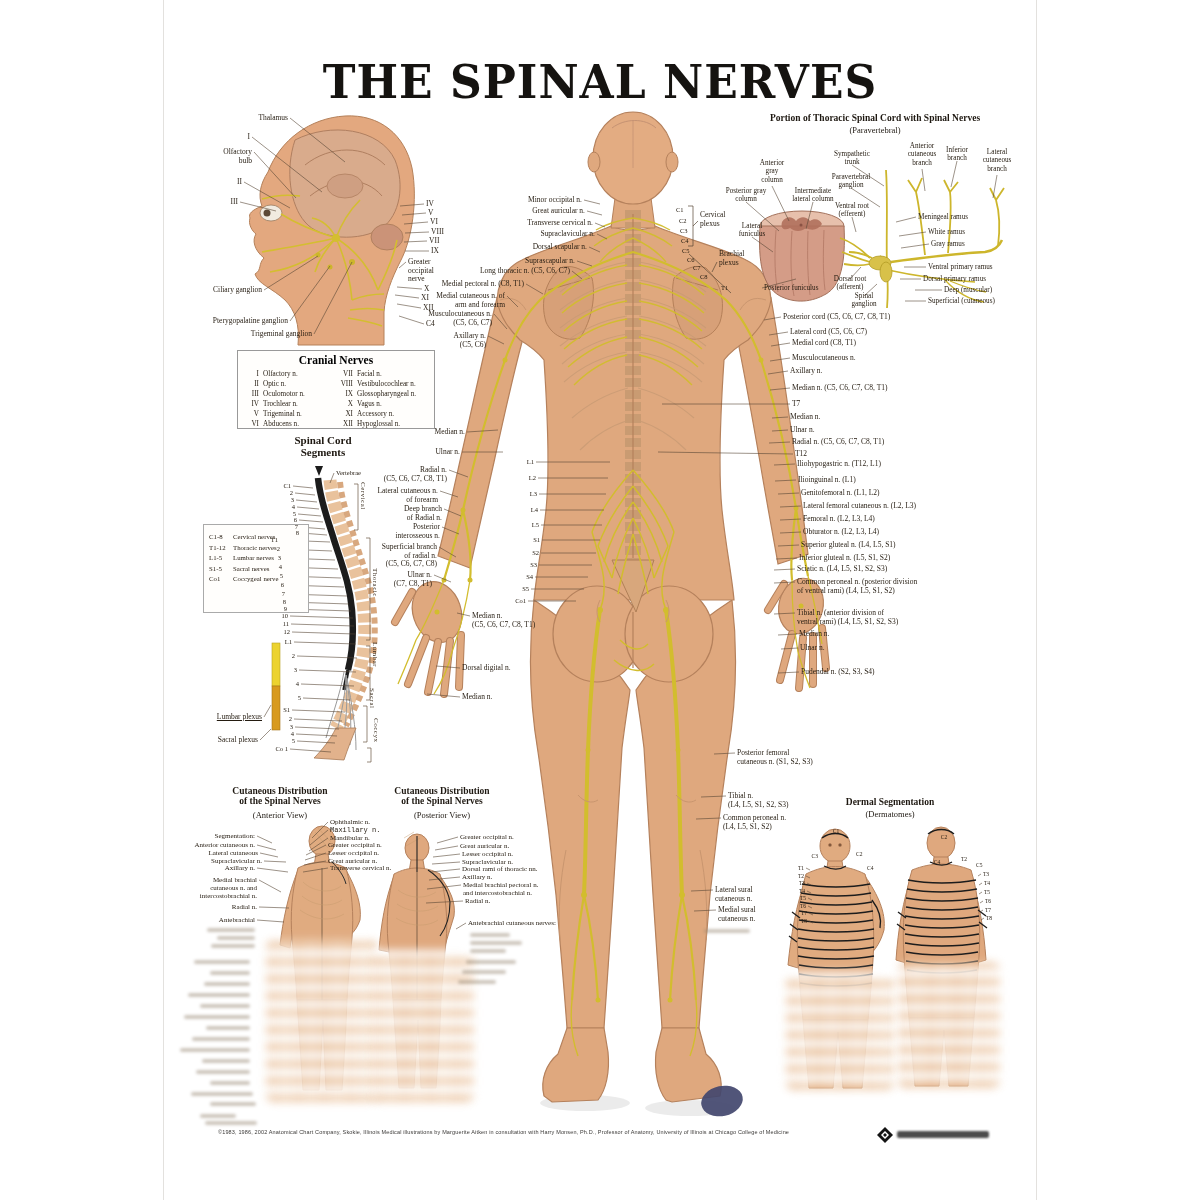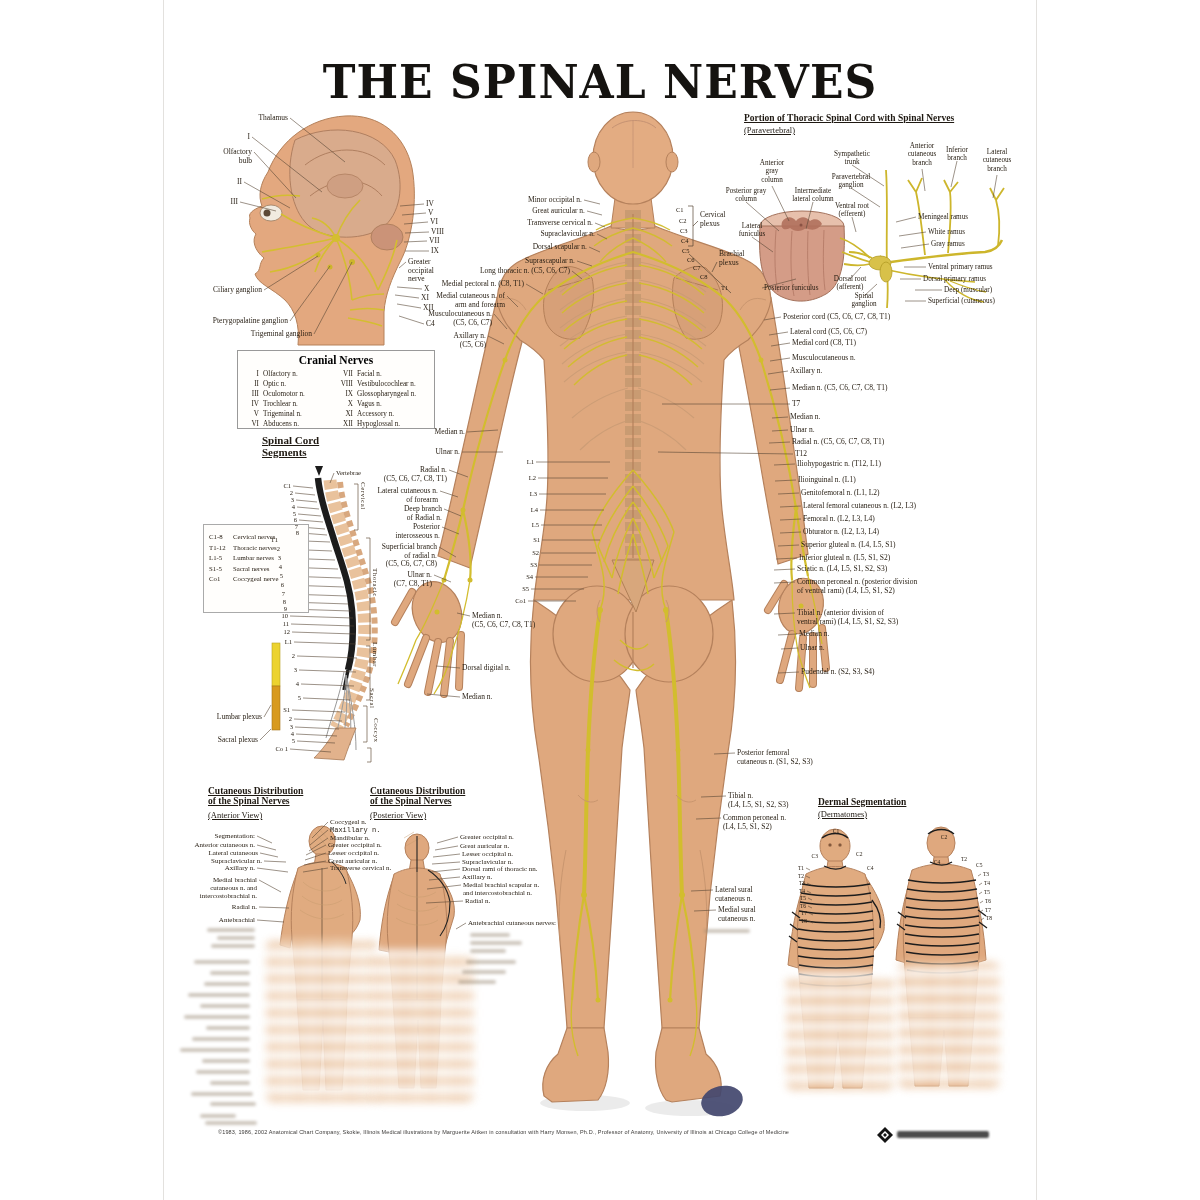--- a/index.html
+++ b/index.html
@@ -8,22 +8,22 @@
   .edge{position:absolute;top:0;width:1px;height:1200px;background:#e3e1de;}
   #art,#leads{position:absolute;left:0;top:0;}
   #leads{z-index:5;pointer-events:none;}
   #leads line{stroke:#564634;stroke-width:.65;opacity:.9;}
   .layer{position:absolute;inset:0;z-index:6;}
   .lbl{position:absolute;color:#241b10;line-height:1.16;white-space:pre-line;}
   .vert .lbl{writing-mode:vertical-rl;letter-spacing:.5px;color:#3c2f20;}
   .ttl{position:absolute;left:163px;top:56px;width:874px;text-align:center;z-index:6;
        font-family:"DejaVu Serif",serif;font-weight:bold;font-size:44px;letter-spacing:1px;
        color:#151310;transform:scaleY(1.04);}
-  .h{position:absolute;z-index:6;text-align:left;color:#1e1811;white-space:pre-line;
-     font-weight:bold;font-family:"Liberation Serif",serif;text-decoration:underline;}
+  .h{position:absolute;z-index:6;text-align:center;color:#1e1811;white-space:pre-line;
+     font-weight:bold;font-family:"Liberation Serif",serif;}
   .hsub{font-weight:normal;}
   .ctable{position:absolute;z-index:6;left:237px;top:350px;width:196px;height:77px;
           background:#fffefc;border:1px solid #999;}
   .ctable .tt{font-weight:bold;font-size:11.5px;text-align:center;margin-top:3px;}
   .cols{display:flex;gap:4px;padding:3px 6px 0 6px;}
   .col{flex:1;}
   .prow{display:flex;font-size:7.2px;line-height:1.4;color:#241b10;}
   .pn{flex:none;width:15px;text-align:right;margin-right:4px;}
   .pv{flex:1;}
   .legend{position:absolute;z-index:6;left:203px;top:524px;width:104px;height:80px;
@@ -754,21 +754,21 @@
       <div class="lbl" style="font-size: 6.5px; right: 912px; text-align: right; top: 745px;">Co 1</div>
     </div>
   <div class="layer vert">
       <div class="lbl" style="font-size: 7px; left: 359px; top: 482px;">Cervical</div>
       <div class="lbl" style="font-size: 7px; left: 371px; top: 568px;">Thoracic</div>
       <div class="lbl" style="font-size: 7px; left: 371px; top: 642px;">Lumbar</div>
       <div class="lbl" style="font-size: 7px; left: 368px; top: 688px;">Sacral</div>
       <div class="lbl" style="font-size: 7px; left: 372px; top: 718px;">Coccyx</div>
     </div>
   <div class="layer">
-      <div class="lbl" style="font-size: 7.5px; right: 938px; text-align: center; top: 713px;">Lumbar plexus</div>
+      <div class="lbl" style="font-size: 7.5px; right: 938px; text-align: center; top: 713px; text-decoration: underline;">Lumbar plexus</div>
       <div class="lbl" style="font-size: 7.5px; right: 942px; text-align: right; top: 736px;">Sacral plexus</div>
     </div>
 
   <div class="layer">
       <div class="lbl" style="font-size: 7.5px; right: 618px; text-align: right; top: 196px;">Minor occipital n.</div>
       <div class="lbl" style="font-size: 7.5px; right: 615px; text-align: right; top: 207px;">Great auricular n.</div>
       <div class="lbl" style="font-size: 7.5px; right: 607px; text-align: right; top: 219px;">Transverse cervical n.</div>
       <div class="lbl" style="font-size: 7.5px; right: 605px; text-align: right; top: 230px;">Supraclavicular n.</div>
       <div class="lbl" style="font-size: 7.5px; right: 613px; text-align: right; top: 243px;">Dorsal scapular n.</div>
       <div class="lbl" style="font-size: 7.5px; right: 625px; text-align: left; top: 257px;">Suprascapular n.</div>
@@ -919,40 +919,40 @@
       <div class="lbl" style="font-size: 7px; right: 942px; text-align: right; top: 849px;">Lateral cutaneous</div>
       <div class="lbl" style="font-size: 7px; right: 938px; text-align: right; top: 857px;">Supraclavicular n.</div>
       <div class="lbl" style="font-size: 7px; right: 945px; text-align: right; top: 864px;">Axillary n.</div>
       <div class="lbl" style="font-size: 7px; right: 943px; text-align: right; top: 876px;">Medial brachial
 cutaneous n. and
 intercostobrachial n.</div>
       <div class="lbl" style="font-size: 7px; right: 943px; text-align: right; top: 903px;">Radial n.</div>
       <div class="lbl" style="font-size: 7px; right: 945px; text-align: right; top: 916px;">Antebrachial</div>
     </div>
   <div class="layer">
-      <div class="lbl" style="font-size: 7px; left: 330px; top: 818px;">Coccygeal n.</div>
+      <div class="lbl" style="font-size: 7px; left: 330px; top: 818px;">Ophthalmic n.</div>
       <div class="lbl" style="font-size: 7px; left: 330px; top: 826px; font-family: Liberation Mono, monospace;">Maxillary n.</div>
       <div class="lbl" style="font-size: 7px; left: 330px; top: 834px;">Mandibular n.</div>
       <div class="lbl" style="font-size: 7px; left: 328px; top: 841px;">Greater occipital n.</div>
       <div class="lbl" style="font-size: 7px; left: 328px; top: 849px;">Lesser occipital n.</div>
       <div class="lbl" style="font-size: 7px; left: 328px; top: 857px;">Great auricular n.</div>
       <div class="lbl" style="font-size: 7px; left: 330px; top: 864px;">Transverse cervical n.</div>
     </div>
 
   <div class="h" style="left:370px;top:786px;width:144px;font-size:9.5px">Cutaneous Distribution
 of the Spinal Nerves</div>
   <div class="h hsub" style="left:370px;top:810px;width:144px;font-size:8.5px">(Posterior View)</div>
   <div class="layer">
       <div class="lbl" style="font-size: 7px; left: 460px; top: 833px;">Greater occipital n.</div>
       <div class="lbl" style="font-size: 7px; left: 460px; top: 842px;">Great auricular n.</div>
       <div class="lbl" style="font-size: 7px; left: 462px; top: 850px;">Lesser occipital n.</div>
       <div class="lbl" style="font-size: 7px; left: 462px; top: 858px;">Supraclavicular n.</div>
       <div class="lbl" style="font-size: 7px; left: 462px; top: 865px;">Dorsal rami of thoracic nn.</div>
       <div class="lbl" style="font-size: 7px; left: 462px; top: 873px;">Axillary n.</div>
-      <div class="lbl" style="font-size: 7px; left: 463px; top: 881px;">Medial brachial scapular n.
+      <div class="lbl" style="font-size: 7px; left: 463px; top: 881px;">Medial brachial pectoral n.
 and intercostobrachial n.</div>
       <div class="lbl" style="font-size: 7px; left: 465px; top: 897px;">Radial n.</div>
       <div class="lbl" style="font-size: 7px; left: 468px; top: 919px;">Antebrachial cutaneous nerves:</div>
     </div>
 
   <div class="h" style="left:818px;top:797px;width:144px;font-size:9.5px">Dermal Segmentation</div>
   <div class="h hsub" style="left:818px;top:809px;width:144px;font-size:8.5px">(Dermatomes)</div>
   <div class="layer">
       <div class="lbl" style="font-size: 5.5px; left: 836px; transform: translateX(-50%); text-align: center; top: 828px;">C1</div>
       <div class="lbl" style="font-size: 5.5px; left: 856px; top: 851px;">C2</div>

